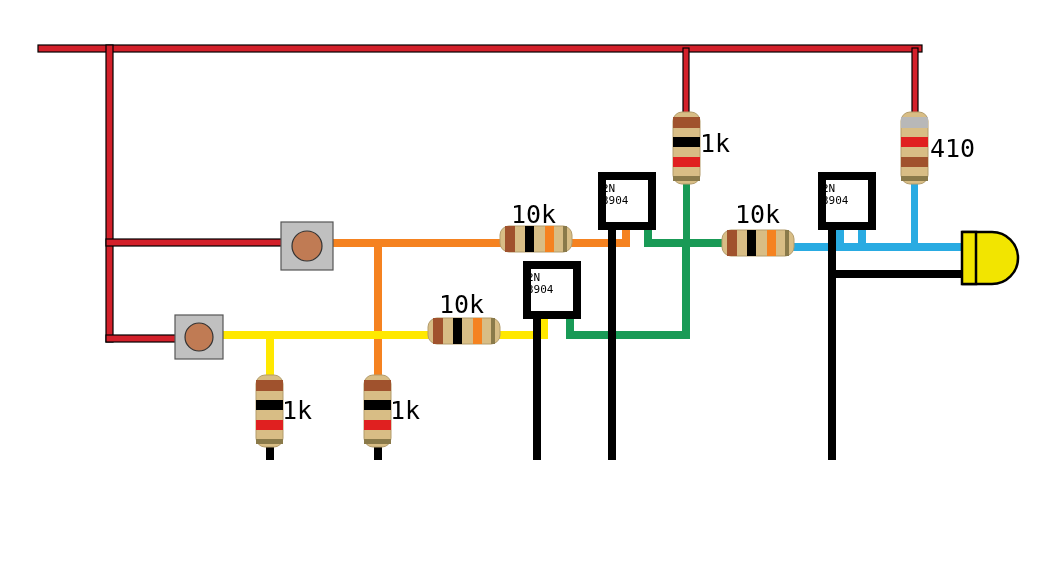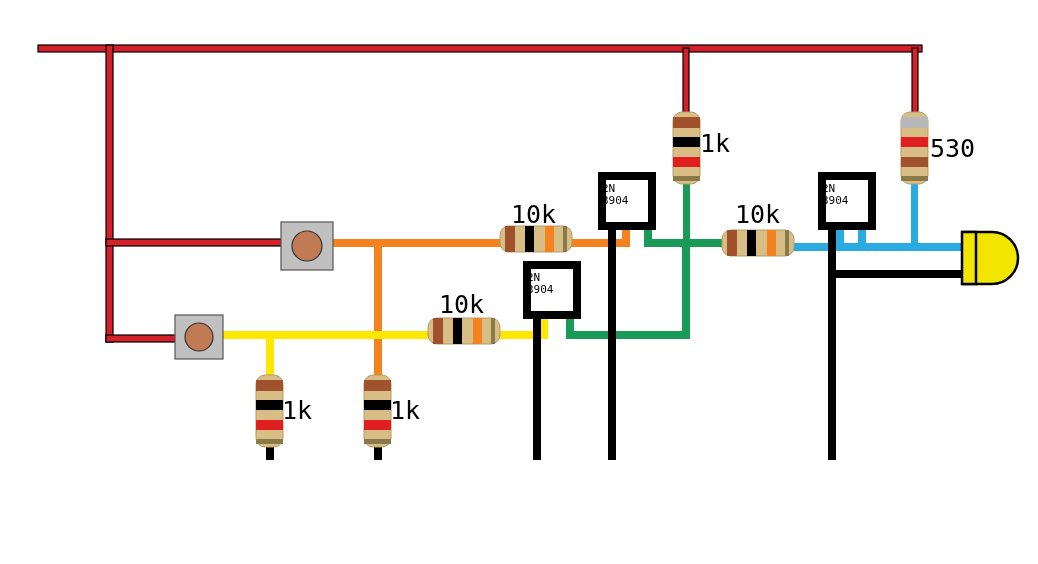--- a/index.html
+++ b/index.html
@@ -210,21 +210,21 @@
 
     <g>
       <path d="M 963 232 L 992 232 A 26 26 0 0 1 992 284 L 963 284 Z" fill="#f2e500" stroke="#000000" stroke-width="2.5"></path>
       <rect x="962" y="232" width="14" height="52" fill="#f2e500" stroke="#000000" stroke-width="2.5"></rect>
     </g>
 
   </svg>
 
   <div class="label" style="left:700px; top:131px;">1k</div>
 
-  <div class="label" style="left:930px; top:136px;">530</div>
+  <div class="label" style="left:930px; top:136px;">410</div>
 
   <div class="label" style="left:511px; top:202px;">10k</div>
 
   <div class="label" style="left:735px; top:202px;">10k</div>
 
   <div class="label" style="left:439px; top:292px;">10k</div>
 
   <div class="label" style="left:282px; top:398px;">1k</div>
 
   <div class="label" style="left:390px; top:398px;">1k</div>

